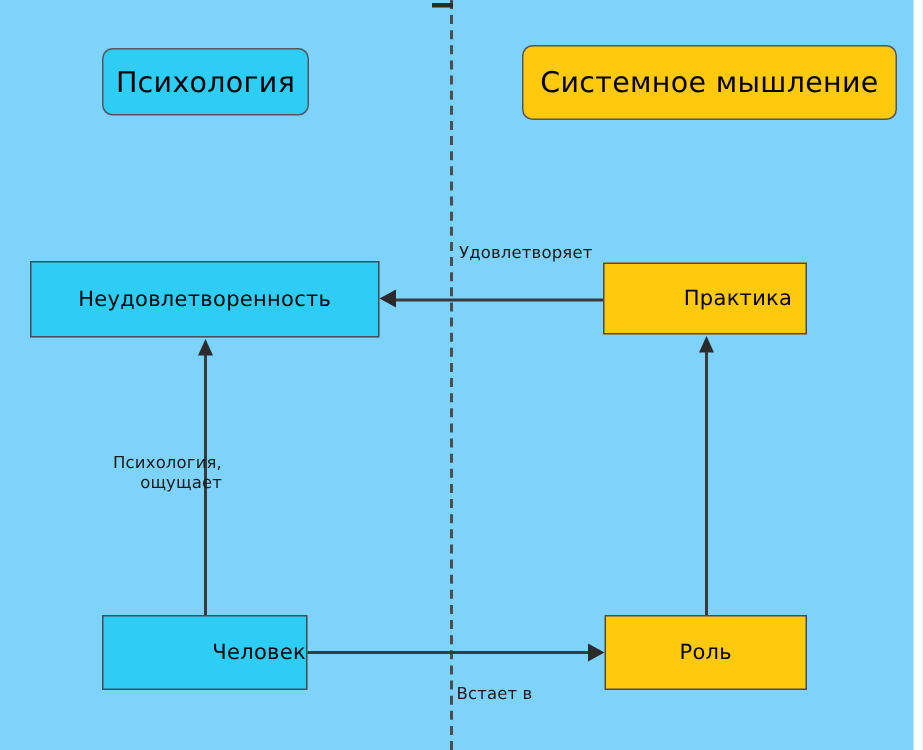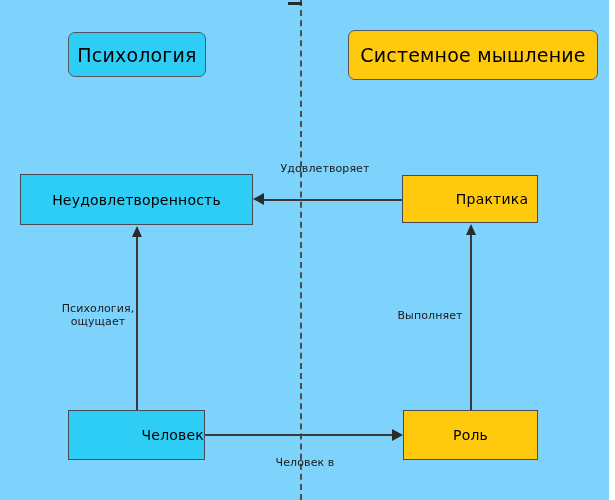--- a/index.html
+++ b/index.html
@@ -135,21 +135,21 @@
   }
   #arrow-role-practice {
     left: 466px; top: 224px;
   }
 
   
   .edge-label {
     position: absolute;
     font-size: 11px;
     color: #1a1a1a;
-    text-align: center;
+    text-align: right;
     white-space: pre-line;
     line-height: 13px;
     letter-spacing: 0.1px;
   }
   #label-satisfies {
     left: 255px; top: 162px; width: 140px;
   }
   #label-feels {
     left: 48px; top: 302px; width: 100px;
   }
@@ -196,19 +196,18 @@
   <div id="arrow-practice-dissat" class="arrowhead arrow-left"></div>
   <div id="label-satisfies" class="edge-label">Удовлетворяет</div>
 
   <div id="edge-person-dissat" class="edge edge-v"></div>
   <div id="arrow-person-dissat" class="arrowhead arrow-up"></div>
   <div id="label-feels" class="edge-label">Психология,
 ощущает</div>
 
   <div id="edge-role-practice" class="edge edge-v"></div>
   <div id="arrow-role-practice" class="arrowhead arrow-up"></div>
-  <div id="label-performs" class="edge-label">Выполняет</div>
 
   <div id="edge-person-role" class="edge edge-h"></div>
   <div id="arrow-person-role" class="arrowhead arrow-right"></div>
-  <div id="label-steps-into" class="edge-label">Человек в</div>
+  <div id="label-steps-into" class="edge-label">Встает в</div>
 
 </div>
 
 </body></html>

